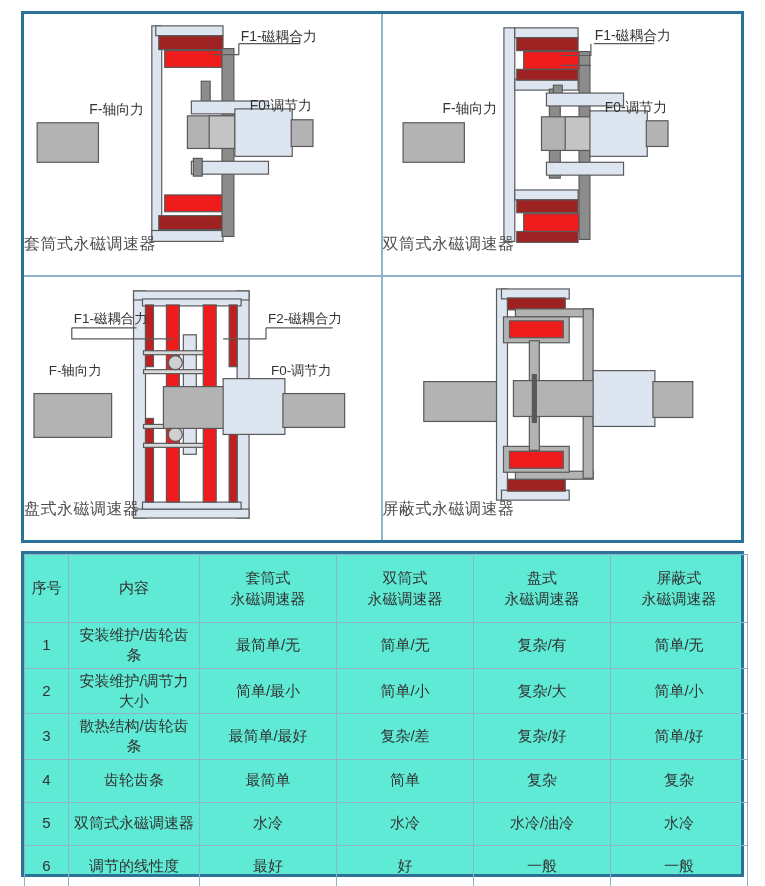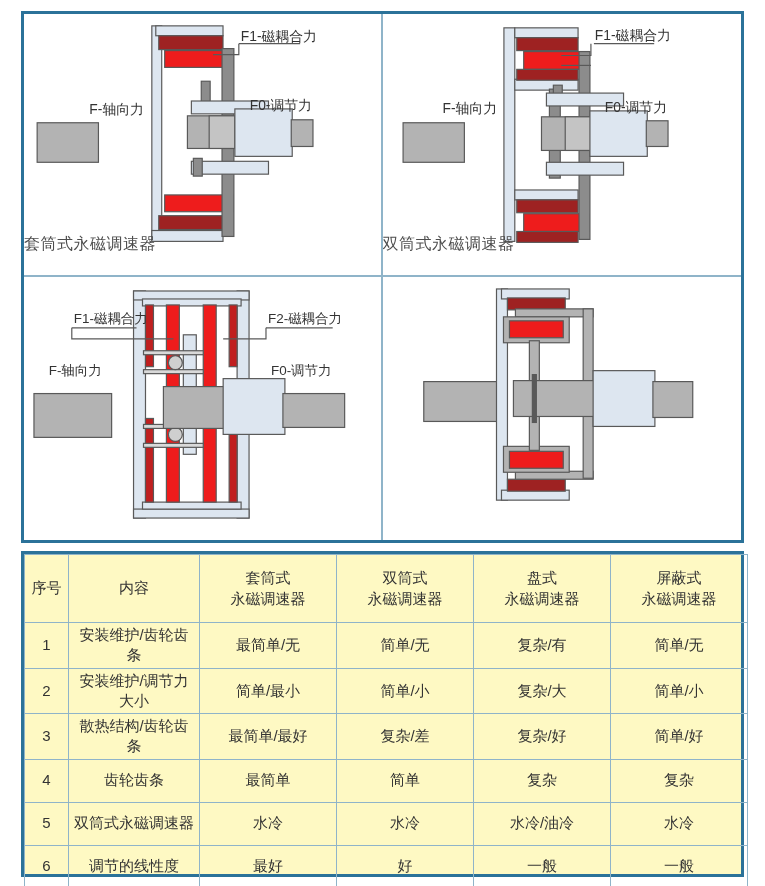--- a/index.html
+++ b/index.html
@@ -43,21 +43,21 @@
   }
   .svg-wrap { position: absolute; left: 0; top: 0; width: 100%; height: 100%; }
   .svg-wrap svg { display: block; width: 100%; height: 100%; }
 
   
   #spec-table {
     position: absolute;
     left: 21px; top: 551px;
     width: 723px; height: 326px;
     border: 3px solid #2b7299;
-    background: #fef9c3;
+    background: #5eead4;
   }
   table {
     width: 100%; height: 100%;
     border-collapse: collapse;
     table-layout: fixed;
   }
   th, td {
     border: 1px solid #8fb4c9;
     text-align: center;
     vertical-align: middle;
@@ -223,20 +223,21 @@
             <path d="M 48 51 L 48 62 L 150 62"></path>
             <path d="M 243 51 L 310 51"></path>
             <path d="M 243 51 L 243 62 L 200 62"></path>
           </g>
           <text x="50" y="46" font-family="Liberation Sans, sans-serif" font-size="13.5" fill="#333">F1-磁耦合力</text>
           <text x="245" y="46" font-family="Liberation Sans, sans-serif" font-size="13.5" fill="#333">F2-磁耦合力</text>
           <text x="78" y="98" text-anchor="end" font-family="Liberation Sans, sans-serif" font-size="13.5" fill="#333">F-轴向力</text>
           <text x="248" y="98" font-family="Liberation Sans, sans-serif" font-size="13.5" fill="#333">F0-调节力</text>
         </svg>
       </div>
+      <div class="diagram-caption">盘式永磁调速器</div>
     </div>
 
     <div class="diagram-cell c4">
       <div class="svg-wrap">
         <svg viewBox="0 0 358 264" preserveAspectRatio="xMidYMid meet">
           <g stroke="#595959" stroke-width="1.2">
 
             <rect x="40" y="105" width="74" height="40" fill="#b3b3b3"></rect>
 
             <rect x="113" y="12" width="11" height="212" fill="#dde6f0"></rect>
@@ -260,20 +261,21 @@
 
             <rect x="130" y="104" width="84" height="36" fill="#b3b3b3"></rect>
             <rect x="149" y="98" width="4" height="48" fill="#595959"></rect>
 
             <rect x="210" y="94" width="62" height="56" fill="#dde6f0"></rect>
 
             <rect x="270" y="105" width="40" height="36" fill="#b3b3b3"></rect>
           </g>
         </svg>
       </div>
+      <div class="diagram-caption">屏蔽式永磁调速器</div>
     </div>
 
   </div>
 
   <div id="spec-table">
     <table>
       <thead>
         <tr>
           <th>
             <span class="hdr-line">序号</span>

